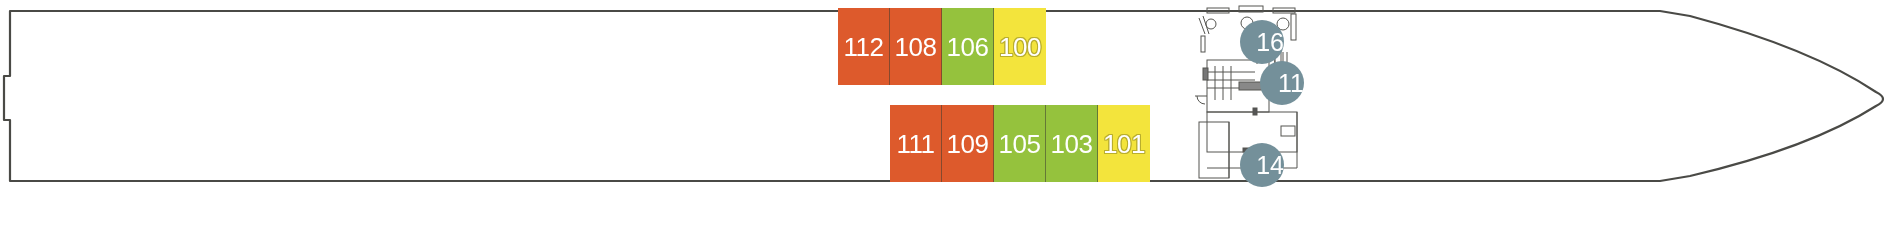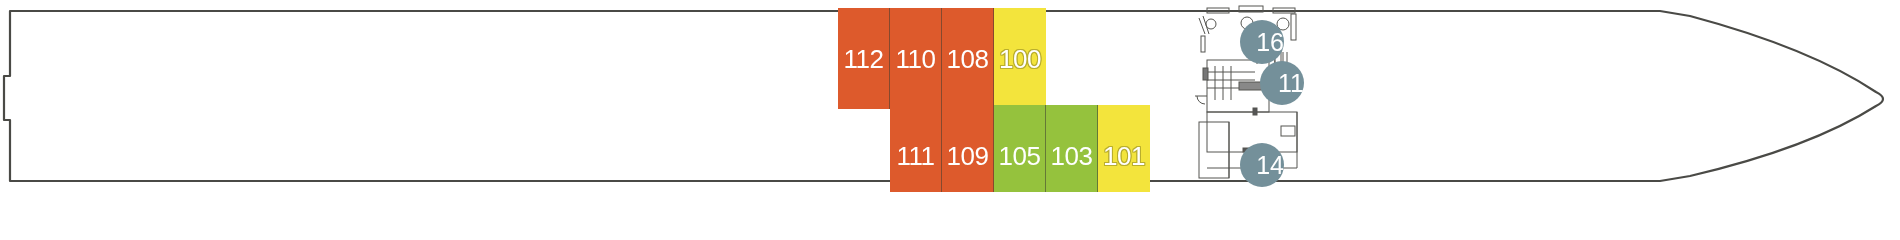--- a/index.html
+++ b/index.html
@@ -15,21 +15,21 @@
 
   #hull-svg{position:absolute;left:0;top:0;width:1900px;height:192px;}
 
   .cabin-row{position:absolute;display:flex;}
   #cabin-row-top{left:838px;top:8px;height:80px;}
   #cabin-row-bottom{left:890px;top:105px;height:80px;}
 
   .cabin{
     position:relative;
     width:52px;
-    height:101px;
+    height:77px;
     box-sizing:border-box;
     border-right:1.6px solid rgba(60,60,50,.55);
     display:flex;
     align-items:center;
     justify-content:center;
     font-size:26px;
     letter-spacing:-0.5px;
     line-height:1;
     cursor:pointer;
   }
@@ -122,24 +122,24 @@
       <line x1="102" y1="112" x2="102" y2="168"></line>
       <rect x="86" y="126" width="14" height="10"></rect>
     </g>
   </svg>
 
   <div class="cabin-row" id="cabin-row-top">
     <div class="cabin orange" style="background: rgb(221, 90, 44);">
       <span class="cabin-label">112</span>
     </div>
     <div class="cabin orange" style="background: rgb(221, 90, 44);">
-      <span class="cabin-label">110</span>
+      <span class="cabin-label">108</span>
     </div>
-    <div class="cabin orange" style="background: rgb(221, 90, 44);">
-      <span class="cabin-label">108</span>
+    <div class="cabin green" style="background: rgb(149, 194, 61);">
+      <span class="cabin-label">106</span>
     </div>
     <div class="cabin yellow" style="background: rgb(243, 228, 60);">
       <span class="cabin-label">100</span>
     </div>
   </div>
 
   <div class="cabin-row" id="cabin-row-bottom">
     <div class="cabin orange" style="background: rgb(221, 90, 44);">
       <span class="cabin-label">111</span>
     </div>

